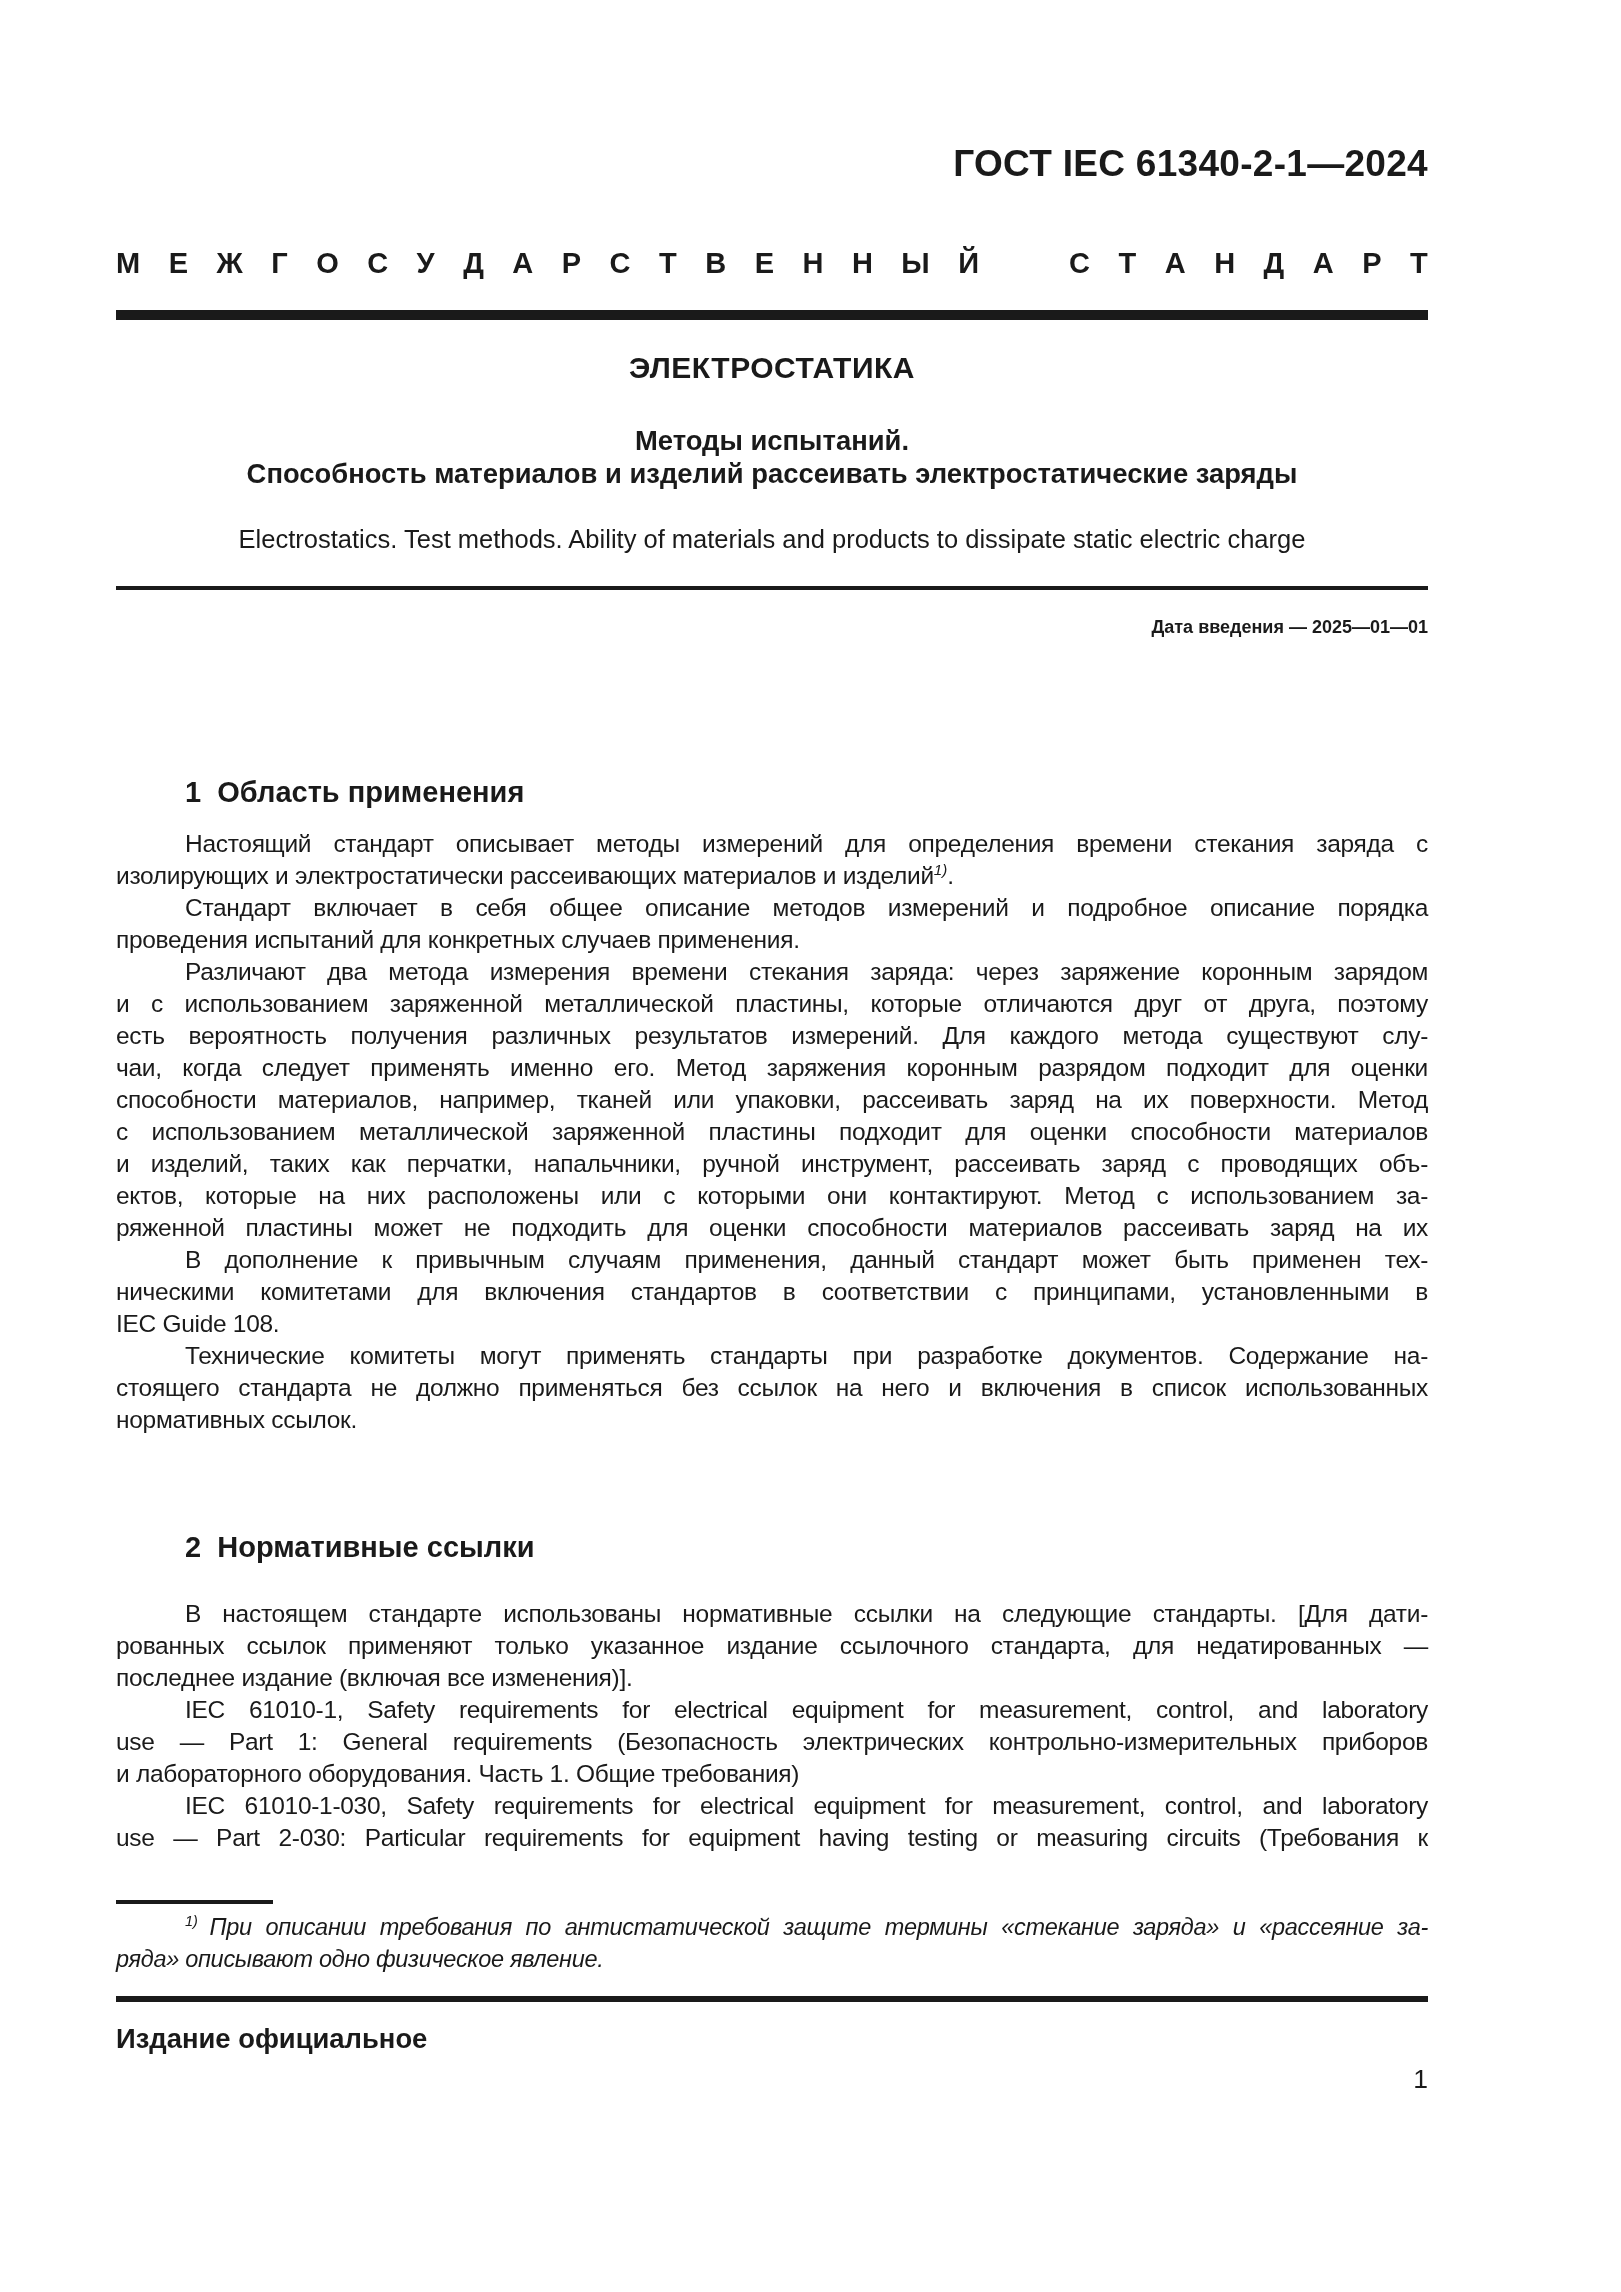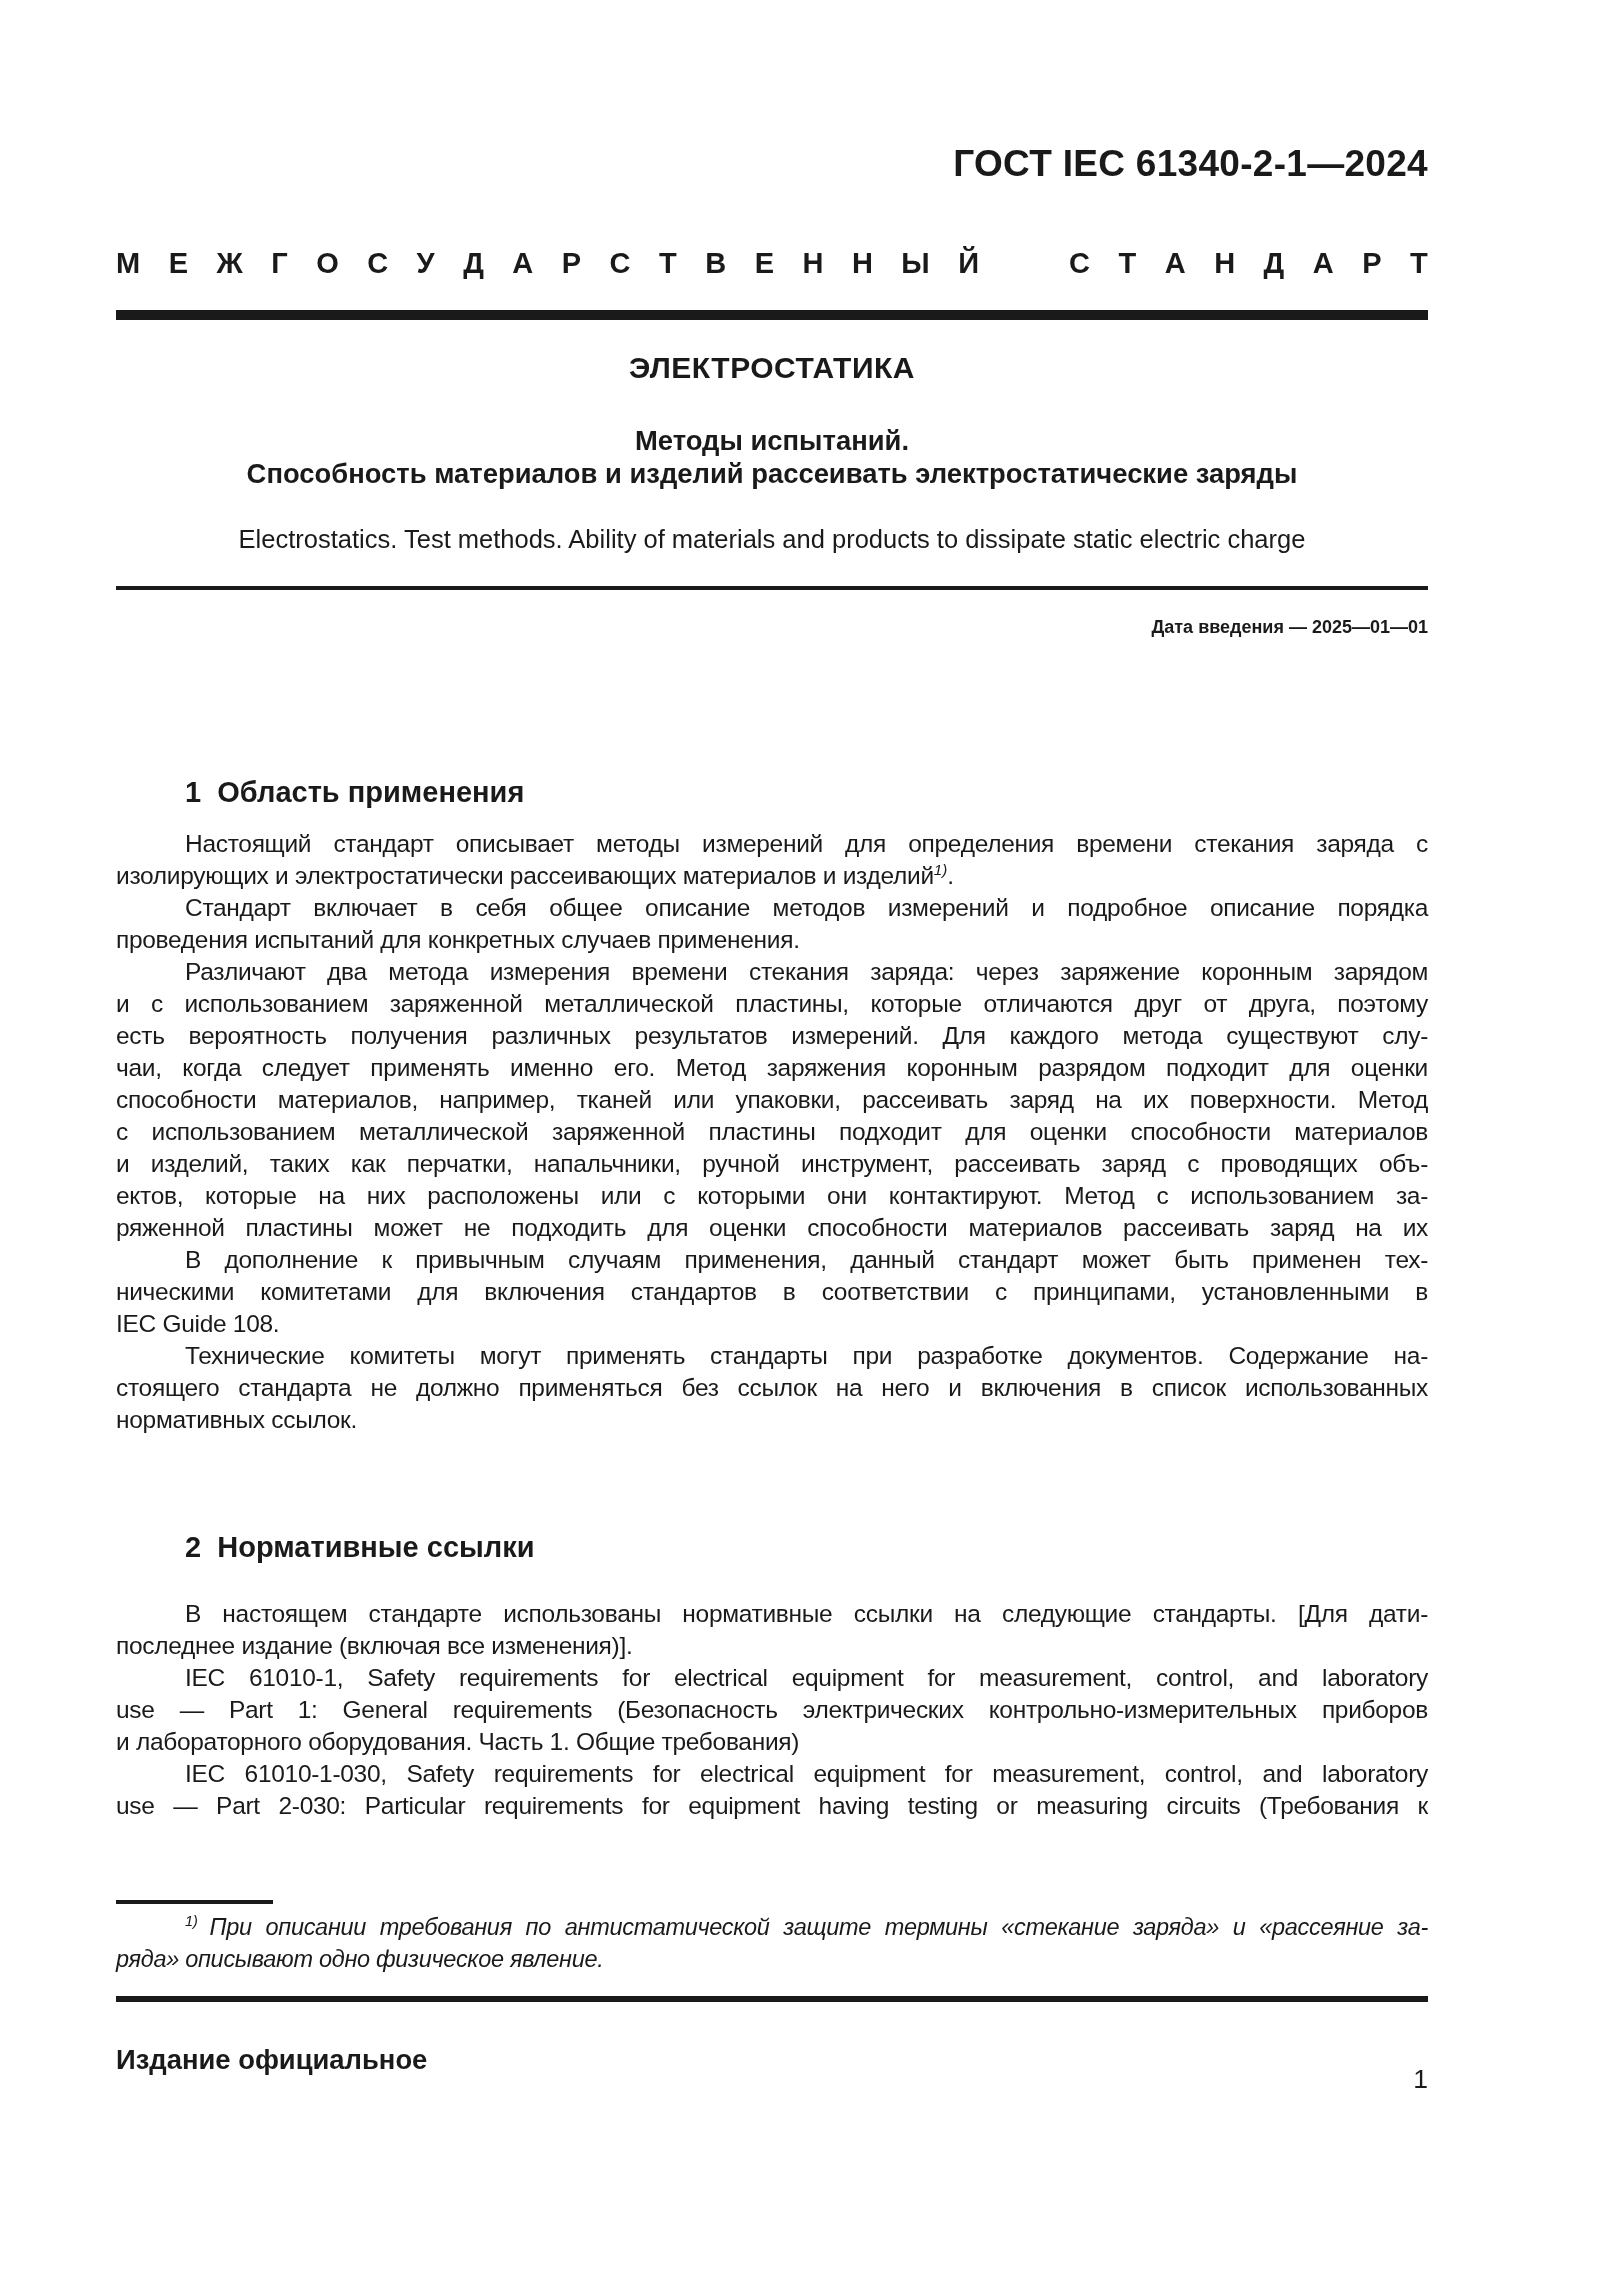--- a/index.html
+++ b/index.html
@@ -51,21 +51,21 @@
     text-align:justify;text-align-last:justify;
   }
   .line.first{text-indent:69px;}
   .line.last{text-align-last:left;}
   sup{font-size:62%;font-style:italic;line-height:0;vertical-align:super;letter-spacing:0;}
   
   .fn-sep{position:absolute;top:1900px;left:116px;width:157px;height:3.9px;background:#1a1a1a;}
   .footnote{position:absolute;top:1911px;left:116px;width:1312px;font-style:italic;}
   .footnote .line{font-size:23.5px;line-height:32px;}
   
-  .edition{position:absolute;top:2023px;left:116px;font-size:27.4px;font-weight:bold;margin-top:21px;}
+  .edition{position:absolute;top:2023px;left:116px;font-size:27.4px;font-weight:bold;}
   .page-number{position:absolute;top:2064px;right:193px;font-size:26.5px;}
 </style>
 </head>
 <body>
 
 <div class="page">
 
   <div class="doc-code">ГОСТ IEC 61340-2-1—2024</div>
 
   <div class="band">
@@ -140,20 +140,21 @@
           <div class="line last"><span>нормативных ссылок.</span></div>
         </div>
       </div>
   </div>
 
   <div class="section sec2">
     <div class="heading">2  Нормативные ссылки</div>
     <div class="paras">
         <div class="para">
           <div class="line first"><span>В настоящем стандарте использованы нормативные ссылки на следующие стандарты. [Для дати-</span></div>
+          <div class="line"><span>рованных ссылок применяют только указанное издание ссылочного стандарта, для недатированных —</span></div>
           <div class="line last"><span>последнее издание (включая все изменения)].</span></div>
         </div>
         <div class="para">
           <div class="line first"><span>IEC 61010-1, Safety requirements for electrical equipment for measurement, control, and laboratory</span></div>
           <div class="line"><span>use — Part 1: General requirements (Безопасность электрических контрольно-измерительных приборов</span></div>
           <div class="line last"><span>и лабораторного оборудования. Часть 1. Общие требования)</span></div>
         </div>
         <div class="para">
           <div class="line first"><span>IEC 61010-1-030, Safety requirements for electrical equipment for measurement, control, and laboratory</span></div>
           <div class="line"><span>use — Part 2-030: Particular requirements for equipment having testing or measuring circuits (Требования к</span></div>

